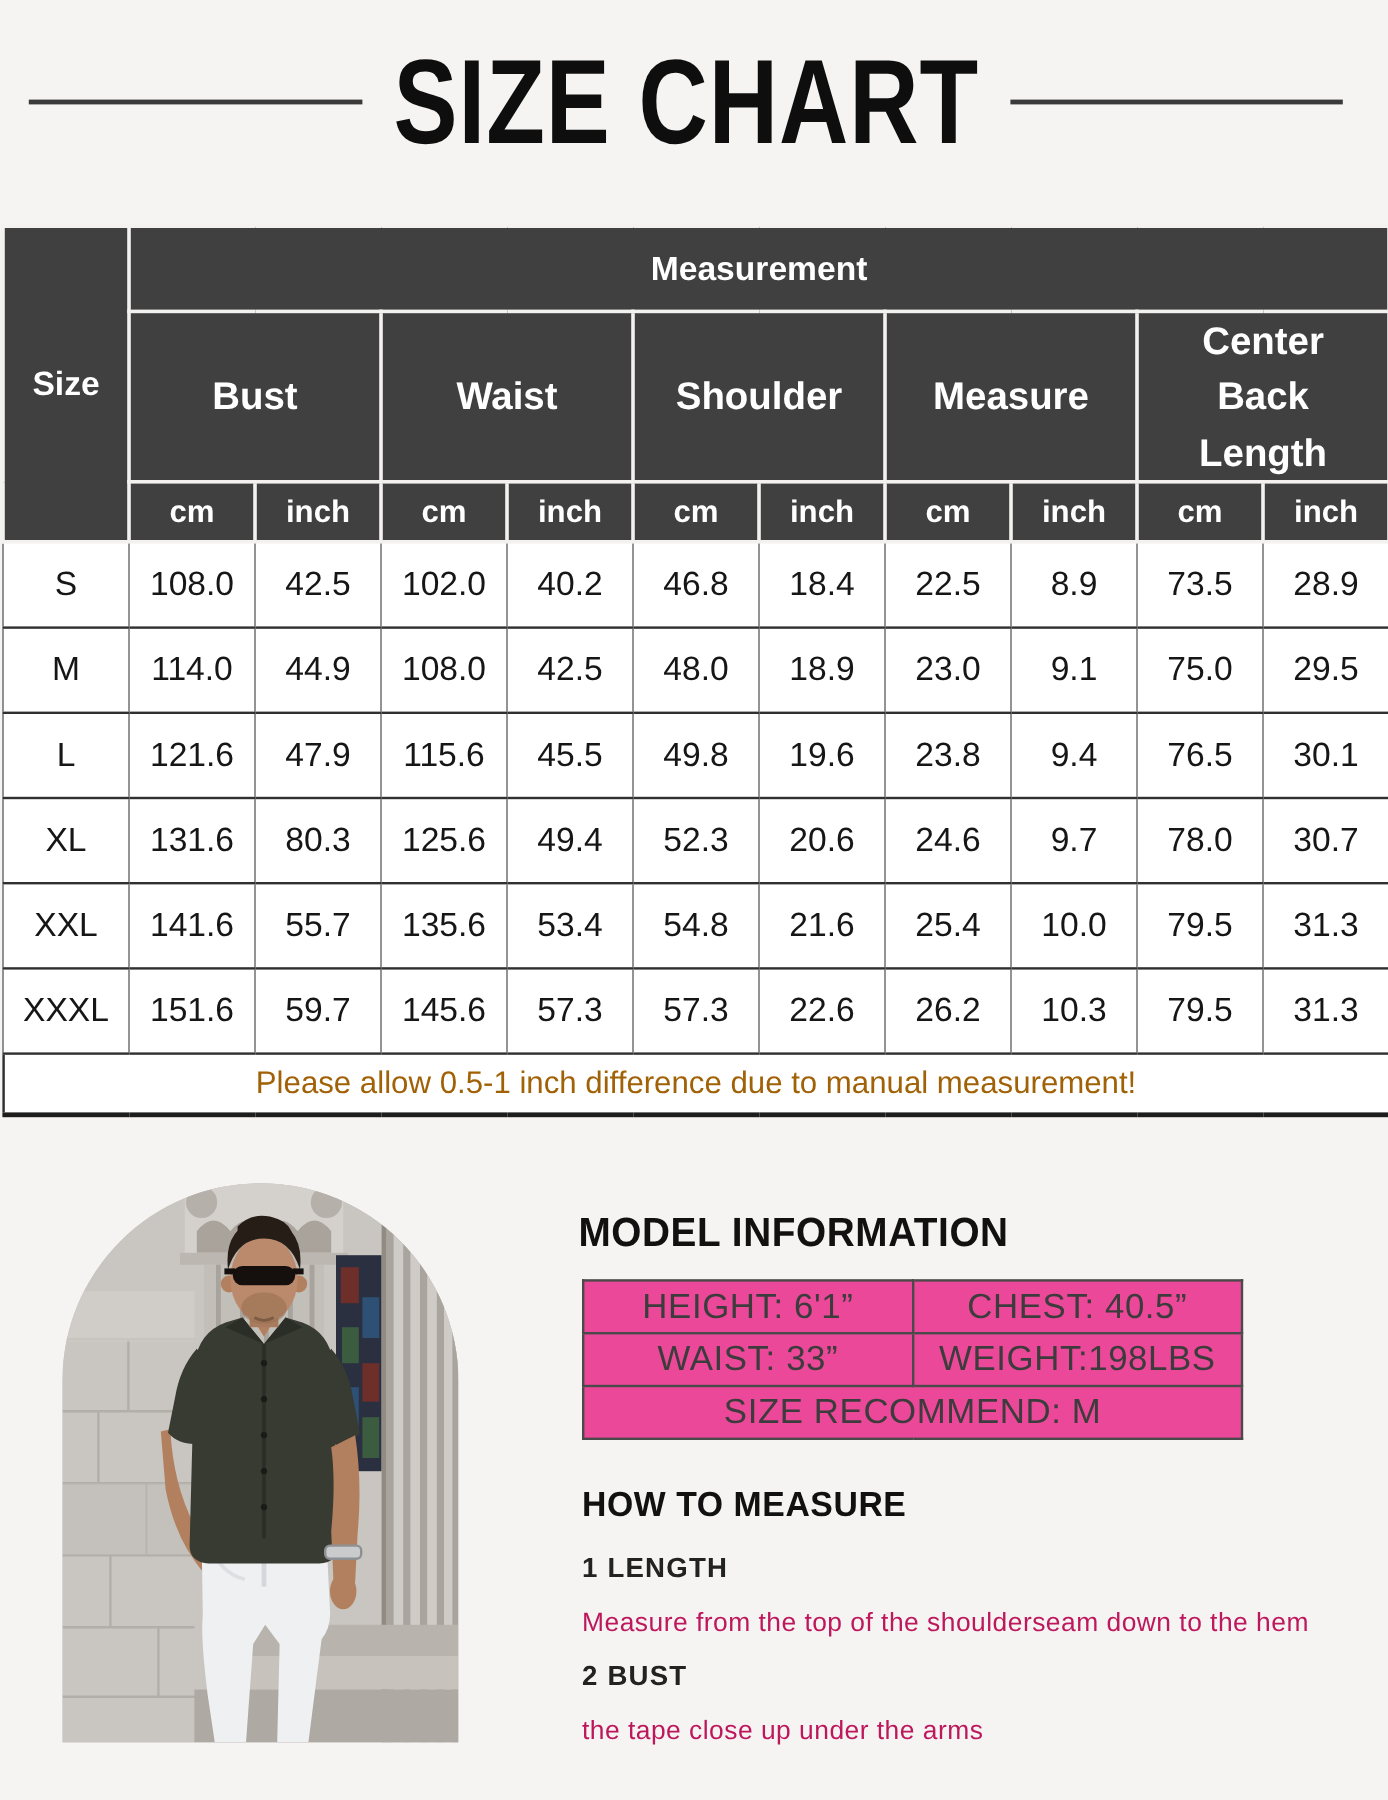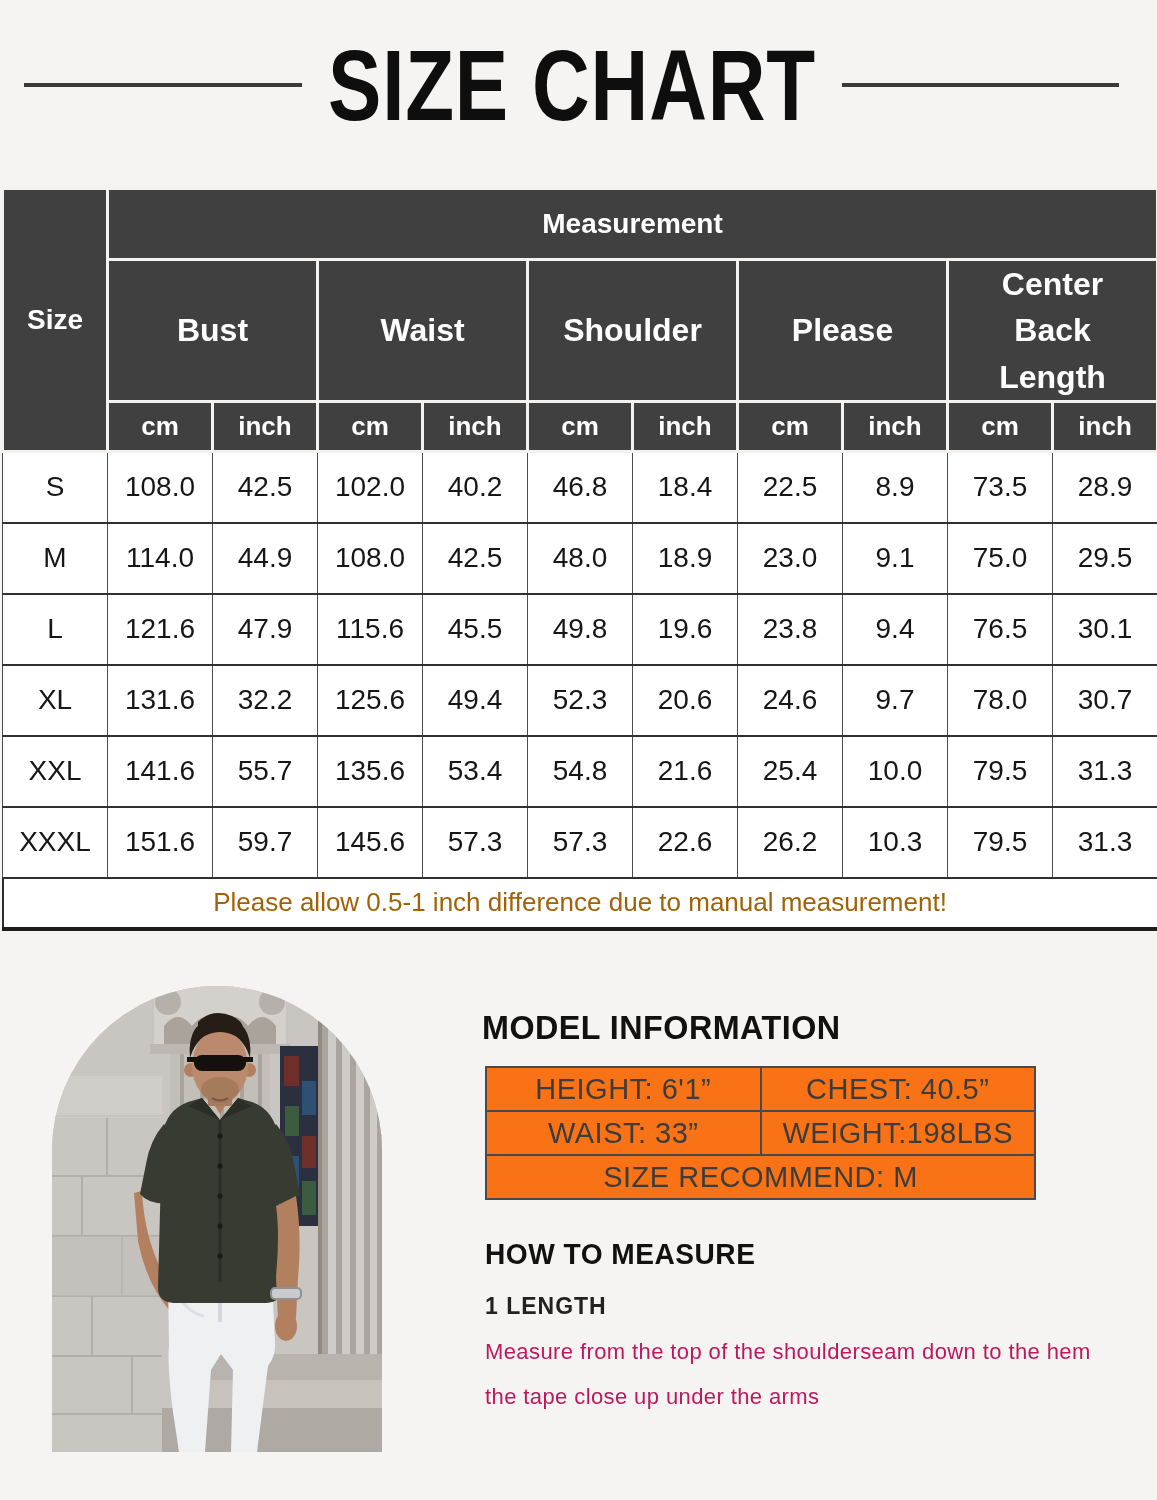--- a/index.html
+++ b/index.html
@@ -35,21 +35,21 @@
   .photo{position:absolute;left:52px;top:986px;width:330px;height:466px;
     border-radius:165px 165px 0 0;overflow:hidden;background:#ccc8c3;}
   .photo svg{display:block;}
   
   .mi-heading{position:absolute;left:482px;top:1008px;margin:0;
     font-size:34px;font-weight:bold;color:#111;letter-spacing:0.5px;
     transform:scaleX(0.95);transform-origin:left;white-space:nowrap;}
   table.mi-table{position:absolute;left:485px;top:1066px;width:551px;
     border-collapse:collapse;table-layout:fixed;text-align:center;color:#3c3c3c;}
   .mi-table td{border:2px solid #4a4a4a;height:42px;font-size:29px;
-    background:#f97316;padding:0;letter-spacing:0.5px;}
+    background:#ec4899;padding:0;letter-spacing:0.5px;}
   
   .htm-heading{position:absolute;left:485px;top:1238px;margin:0;
     font-size:29px;font-weight:bold;color:#111;letter-spacing:0.5px;
     transform:scaleX(0.97);transform-origin:left;white-space:nowrap;}
   .steps{position:absolute;left:485px;top:1284px;width:640px;}
   .step-label{font-size:23px;font-weight:bold;color:#222;height:45px;line-height:45px;
     letter-spacing:1px;}
   .step-line{font-size:22px;color:#be185d;height:45px;line-height:45px;
     letter-spacing:0.4px;white-space:nowrap;}
 </style>
@@ -80,21 +80,21 @@
     </colgroup>
     <tbody>
         <tr class="hrow-measure">
       <th rowspan="3">Size</th>
       <th colspan="10">Measurement</th>
     </tr>
     <tr class="hrow-groups">
       <th colspan="2">Bust</th>
       <th colspan="2">Waist</th>
       <th colspan="2">Shoulder</th>
-      <th colspan="2">Please</th>
+      <th colspan="2">Measure</th>
       <th colspan="2">Center Back Length</th>
     </tr>
     <tr class="hrow-units">
       <th>cm</th>
       <th>inch</th>
       <th>cm</th>
       <th>inch</th>
       <th>cm</th>
       <th>inch</th>
       <th>cm</th>
@@ -137,21 +137,21 @@
       <td>49.8</td>
       <td>19.6</td>
       <td>23.8</td>
       <td>9.4</td>
       <td>76.5</td>
       <td>30.1</td>
     </tr>
     <tr class="drow">
       <td>XL</td>
       <td>131.6</td>
-      <td>32.2</td>
+      <td>80.3</td>
       <td>125.6</td>
       <td>49.4</td>
       <td>52.3</td>
       <td>20.6</td>
       <td>24.6</td>
       <td>9.7</td>
       <td>78.0</td>
       <td>30.7</td>
     </tr>
     <tr class="drow">
@@ -315,16 +315,17 @@
     <tr>
       <td colspan="2">SIZE RECOMMEND: M</td>
     </tr>
   </tbody>
     </table>
 
   <h3 class="htm-heading">HOW TO MEASURE</h3>
   <div class="steps">
     <div class="step-label">1 LENGTH</div>
     <div class="step-line">Measure from the top of the shoulderseam down to the hem</div>
+    <div class="step-label">2 BUST</div>
     <div class="step-line">the tape close up under the arms</div>
   </div>
 
 </div>
 
 </body></html>

